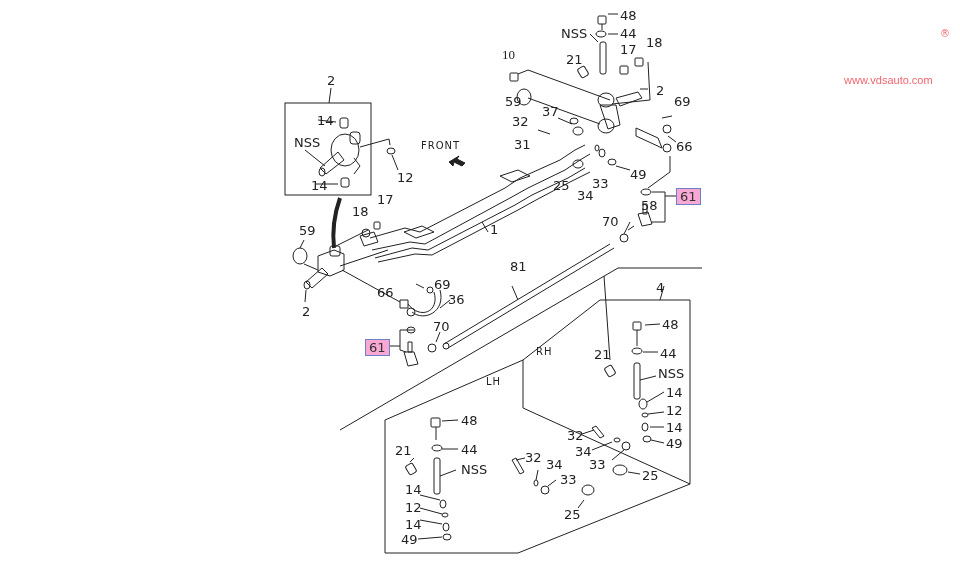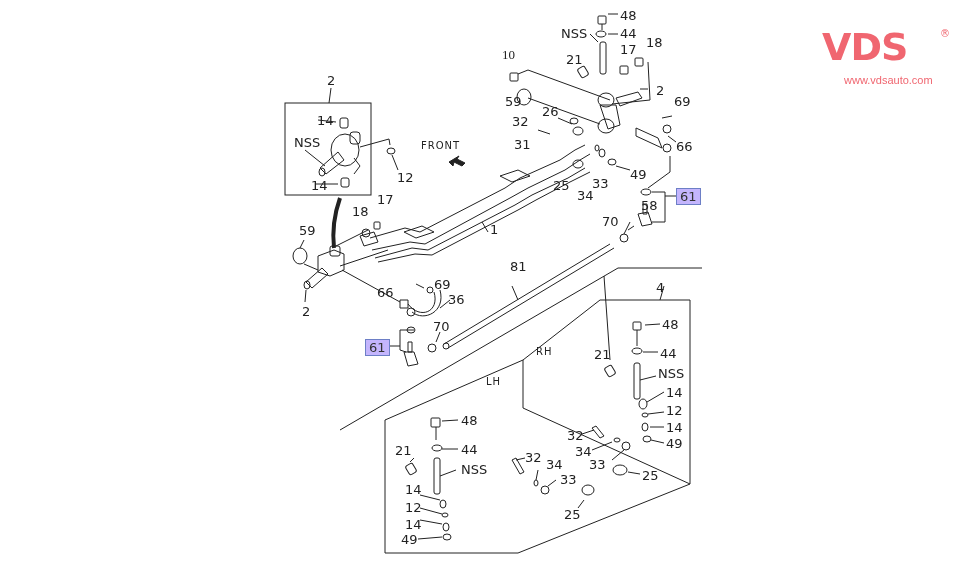--- a/index.html
+++ b/index.html
@@ -1,20 +1,20 @@
 <!DOCTYPE html>
 <html><head>
 <meta charset="utf-8">
 <style>
   html,body{margin:0;padding:0;background:#ffffff;}
   body{width:960px;height:584px;position:relative;overflow:hidden;font-family:"DejaVu Sans",sans-serif;}
   #stage{position:absolute;left:0;top:0;width:960px;height:584px;}
   .lbl{position:absolute;font-family:"DejaVu Sans",sans-serif;font-size:13px;color:#222;line-height:1;white-space:nowrap;}
   .lbl.small{font-size:10px;letter-spacing:1px;}
-  .hl{position:absolute;background:#c4b5fd;border:1px solid #6d7fc6;padding:1px 3px;font-family:"DejaVu Sans",sans-serif;font-size:13px;color:#333;line-height:1;}
+  .hl{position:absolute;background:#f9a8d4;border:1px solid #6d7fc6;padding:1px 3px;font-family:"DejaVu Sans",sans-serif;font-size:13px;color:#333;line-height:1;}
   #logo{position:absolute;left:822px;top:28px;width:130px;height:60px;}
   #logo .brand{position:absolute;left:0;top:0;font-family:"DejaVu Sans",sans-serif;font-weight:bold;font-size:38px;color:#f06670;letter-spacing:-1px;line-height:1;}
   #logo .reg{position:absolute;left:118px;top:0;font-size:10px;color:#f06670;}
   #logo .url{position:absolute;left:22px;top:46px;font-family:"Liberation Sans",sans-serif;font-size:11px;color:#f06670;}
 </style>
 </head>
 <body>
 
 <div id="stage">
 <svg width="960" height="584" viewBox="0 0 960 584" xmlns="http://www.w3.org/2000/svg" stroke="#222" fill="none" stroke-width="1">
@@ -197,42 +197,41 @@
   <line x1="418" y1="539" x2="442" y2="537"></line>
   <line x1="414" y1="458" x2="410" y2="462"></line>
   <line x1="525" y1="458" x2="516" y2="460"></line>
   <line x1="538" y1="470" x2="536" y2="480"></line>
   <line x1="556" y1="480" x2="548" y2="486"></line>
   <line x1="584" y1="500" x2="578" y2="508"></line>
 </svg>
 
 
 <div id="logo">
-  <span class="brand">VDS</span>
   <span class="reg">®</span>
   <span class="url">www.vdsauto.com</span>
 </div>
 
 
 <span class="lbl small" style="left:421px;top:141px;text-align:right;">FRONT</span>
 <span class="lbl small" style="left:486px;top:377px;">LH</span>
 <span class="lbl small" style="left:536px;top:347px;">RH</span>
 
 
 <span class="lbl" style="left:620px;top:9px;">48</span>
 <span class="lbl" style="left:620px;top:27px;">44</span>
 <span class="lbl" style="left:561px;top:27px;">NSS</span>
 <span class="lbl" style="left:620px;top:43px;">17</span>
 <span class="lbl" style="left:646px;top:36px;">18</span>
 <span class="lbl" style="left:502px;top:48px;font-family:Liberation Serif, serif;">10</span>
 <span class="lbl" style="left:566px;top:53px;">21</span>
 <span class="lbl" style="left:656px;top:84px;">2</span>
 <span class="lbl" style="left:674px;top:95px;">69</span>
 <span class="lbl" style="left:505px;top:95px;">59</span>
-<span class="lbl" style="left:542px;top:105px;">26</span>
+<span class="lbl" style="left:542px;top:105px;">37</span>
 <span class="lbl" style="left:512px;top:115px;">32</span>
 <span class="lbl" style="left:514px;top:138px;">31</span>
 <span class="lbl" style="left:676px;top:140px;">66</span>
 <span class="lbl" style="left:641px;top:157px;margin-top:42px;">58</span>
 <span class="lbl" style="left:630px;top:168px;">49</span>
 <span class="lbl" style="left:553px;top:179px;">25</span>
 <span class="lbl" style="left:592px;top:177px;">33</span>
 <span class="lbl" style="left:577px;top:189px;">34</span>
 <span class="lbl" style="left:602px;top:215px;">70</span>
 <span class="lbl" style="left:490px;top:223px;">1</span>

